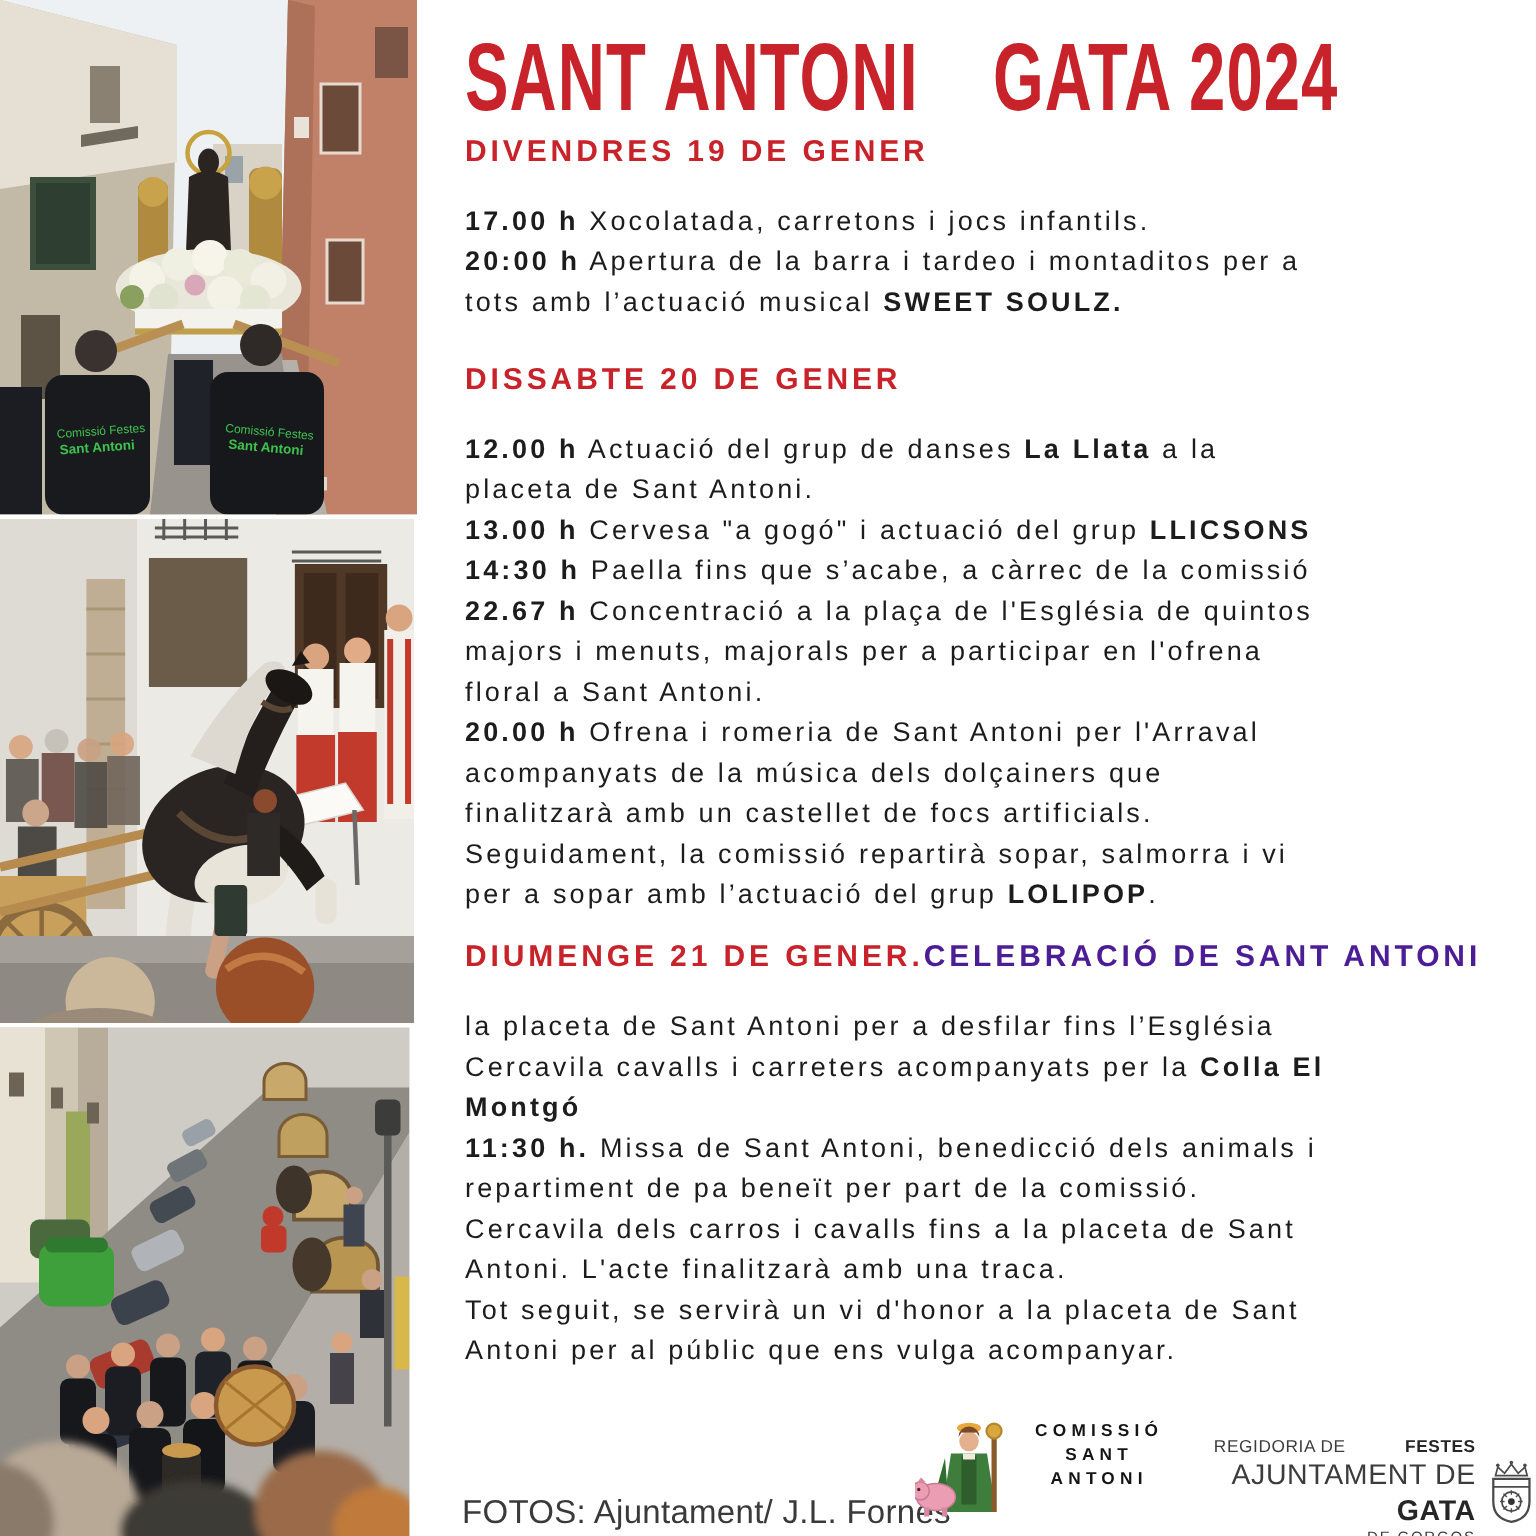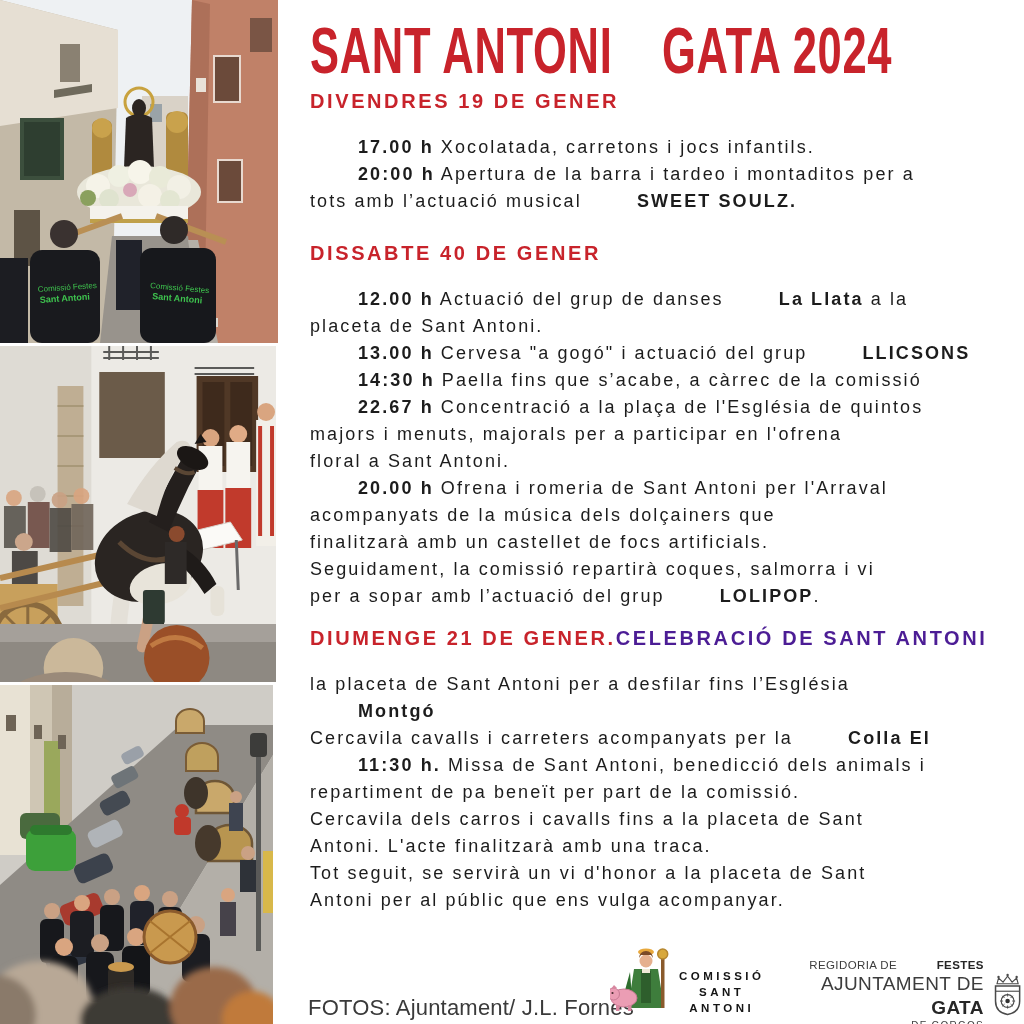--- a/index.html
+++ b/index.html
@@ -34,25 +34,25 @@
   .section:first-child{margin-top:0;}
   .section:nth-child(3){margin-top:17px;}
   .heading{font-size:20px;line-height:22px;letter-spacing:2.6px;white-space:nowrap;}
   .heading .red{color:var(--red);font-weight:bold;}
   .heading .blk{color:#4c1d95;font-weight:bold;margin-top:24px;}
   .para{margin-top:22px;}
   .line{
     font-size:18px;line-height:27px;letter-spacing:2.1px;
     color:var(--ink);white-space:nowrap;
   }
-  .line .b{font-weight:bold;margin-left:48px;}
+  .line .b{font-weight:bold;}
 
   
   .credit{position:absolute;left:308px;top:995px;font-size:22px;color:#3a3a3a;letter-spacing:0.2px;}
-  .comissio{position:absolute;left:610px;top:946px;display:flex;align-items:flex-end;gap:5px;}
+  .comissio{position:absolute;left:610px;top:946px;display:flex;align-items:flex-start;gap:16px;}
   .comissio-text{text-align:center;font-weight:bold;font-size:11.5px;letter-spacing:3.5px;line-height:16px;color:#141414;}
   .regidoria{position:absolute;left:790px;top:958px;display:flex;align-items:center;gap:7px;}
   .reg-text{text-align:right;color:#3c3c3c;line-height:1.25;}
   .reg-l1{font-size:11.5px;letter-spacing:0.4px;}
   .reg-l2{font-size:19px;letter-spacing:0.4px;}
   .reg-l3{font-size:10px;letter-spacing:1.2px;}
   .reg-text b{color:#262626;padding-left:36px;}
 </style>
 </head>
 <body>
@@ -321,42 +321,42 @@
 <div class="schedule">
     <div class="section">
       <div class="heading"><span class="red">DIVENDRES 19 DE GENER</span></div>
       <div class="para">
         <div class="line"><span class="b">17.00 h</span><span> Xocolatada, carretons i jocs infantils.</span></div>
         <div class="line"><span class="b">20:00 h</span><span> Apertura de la barra i tardeo i montaditos per a</span></div>
         <div class="line"><span>tots amb l’actuació musical </span><span class="b">SWEET SOULZ.</span></div>
       </div>
     </div>
     <div class="section">
-      <div class="heading"><span class="red">DISSABTE 40 DE GENER</span></div>
+      <div class="heading"><span class="red">DISSABTE 20 DE GENER</span></div>
       <div class="para">
         <div class="line"><span class="b">12.00 h</span><span> Actuació del grup de danses </span><span class="b">La Llata</span><span> a la</span></div>
         <div class="line"><span>placeta de Sant Antoni.</span></div>
         <div class="line"><span class="b">13.00 h</span><span> Cervesa "a gogó" i actuació del grup </span><span class="b">LLICSONS</span></div>
         <div class="line"><span class="b">14:30 h</span><span> Paella fins que s’acabe, a càrrec de la comissió</span></div>
         <div class="line"><span class="b">22.67 h</span><span> Concentració a la plaça de l'Església de quintos</span></div>
         <div class="line"><span>majors i menuts, majorals per a participar en l'ofrena</span></div>
         <div class="line"><span>floral a Sant Antoni.</span></div>
         <div class="line"><span class="b">20.00 h</span><span> Ofrena i romeria de Sant Antoni per l'Arraval</span></div>
         <div class="line"><span>acompanyats de la música dels dolçainers que</span></div>
         <div class="line"><span>finalitzarà amb un castellet de focs artificials.</span></div>
-        <div class="line"><span>Seguidament, la comissió repartirà coques, salmorra i vi</span></div>
+        <div class="line"><span>Seguidament, la comissió repartirà sopar, salmorra i vi</span></div>
         <div class="line"><span>per a sopar amb l’actuació del grup </span><span class="b">LOLIPOP</span><span>.</span></div>
       </div>
     </div>
     <div class="section">
       <div class="heading"><span class="red">DIUMENGE 21 DE GENER.</span><span class="blk">CELEBRACIÓ DE SANT ANTONI</span></div>
       <div class="para">
         <div class="line"><span>la placeta de Sant Antoni per a desfilar fins l’Església</span></div>
+        <div class="line"><span>Cercavila cavalls i carreters acompanyats per la </span><span class="b">Colla El</span></div>
         <div class="line"><span class="b">Montgó</span></div>
-        <div class="line"><span>Cercavila cavalls i carreters acompanyats per la </span><span class="b">Colla El</span></div>
         <div class="line"><span class="b">11:30 h.</span><span> Missa de Sant Antoni, benedicció dels animals i</span></div>
         <div class="line"><span>repartiment de pa beneït per part de la comissió.</span></div>
         <div class="line"><span>Cercavila dels carros i cavalls fins a la placeta de Sant</span></div>
         <div class="line"><span>Antoni. L'acte finalitzarà amb una traca.</span></div>
         <div class="line"><span>Tot seguit, se servirà un vi d'honor a la placeta de Sant</span></div>
         <div class="line"><span>Antoni per al públic que ens vulga acompanyar.</span></div>
       </div>
     </div>
   </div>
 

